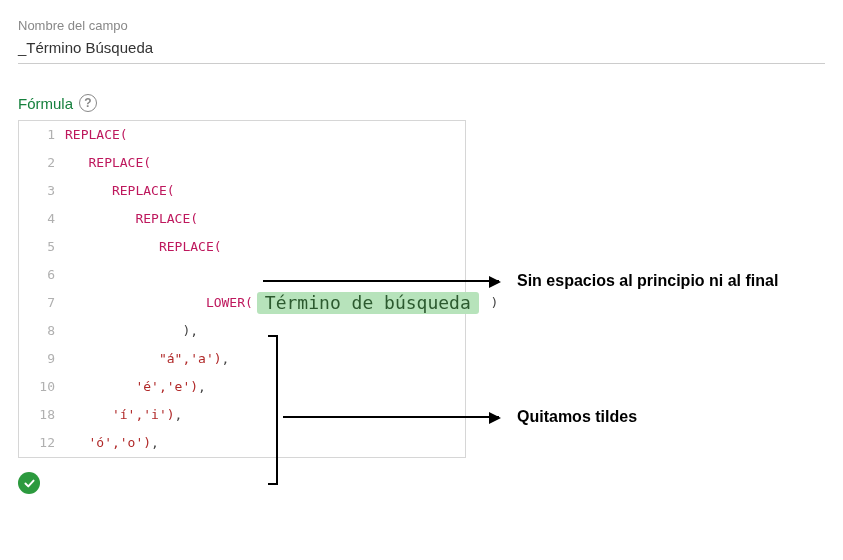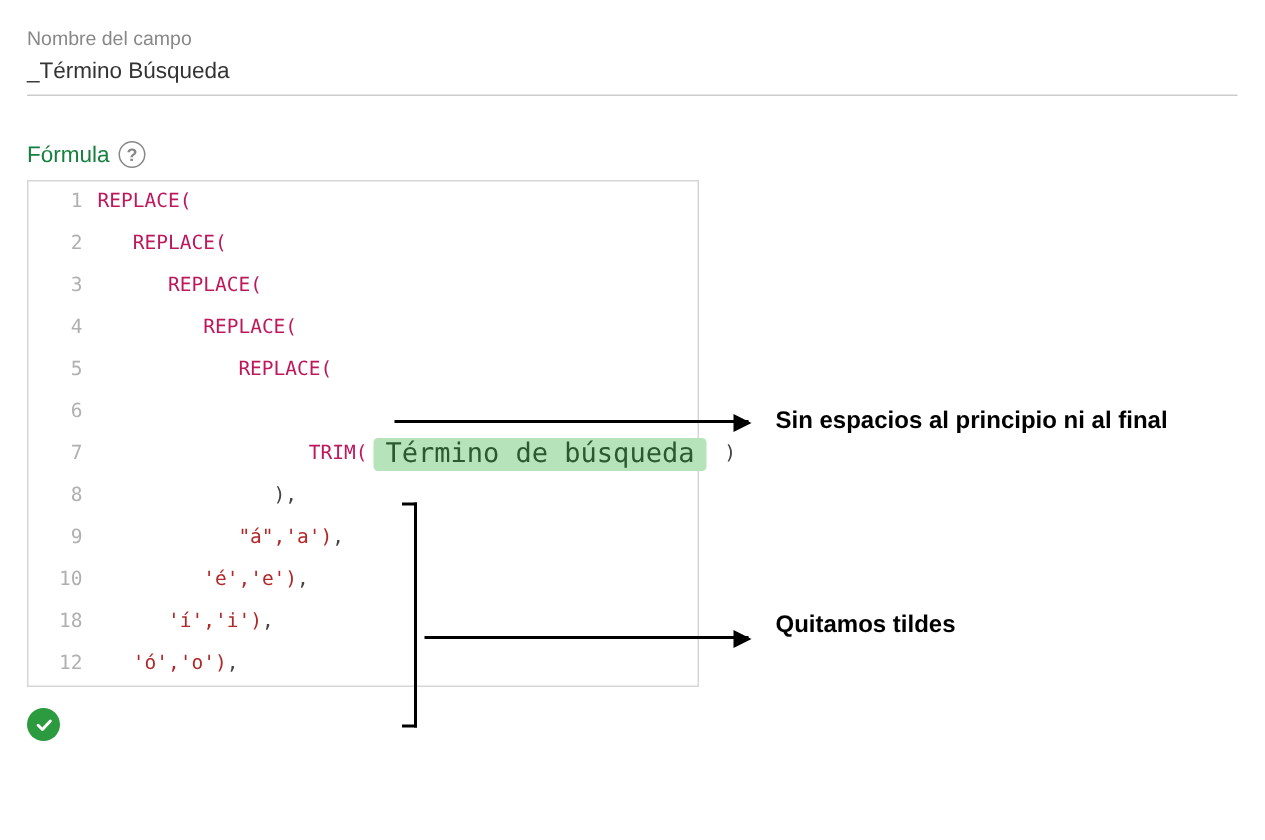--- a/index.html
+++ b/index.html
@@ -19,21 +19,21 @@
     .fn { color: #be185d; font-weight: 500; }
     .str { color: #b02828; }
     .plain { color: #444; }
     .pill { background: #b7e3bb; color: #2c5a2f; padding: 2px 8px; border-radius: 3px; font-size: 18px; margin: 0 4px; display: inline-block; line-height: 18px; }
     .annotations { position: absolute; left: 0; top: 0; width: 100%; height: 100%; pointer-events: none; }
     .arrow { position: absolute; display: flex; align-items: center; }
     .arrow-line { border-top: 2.5px solid #000; position: relative; }
     .arrow-line::after { content: ''; position: absolute; right: -2px; top: -6.5px; border-left: 12px solid #000; border-top: 6px solid transparent; border-bottom: 6px solid transparent; }
     .arrow-text { font-weight: 600; font-size: 16px; color: #000; margin-left: 18px; white-space: nowrap; }
     .bracket { position: absolute; border-right: 2.5px solid #000; border-top: 2.5px solid #000; border-bottom: 2.5px solid #000; width: 10px; }
-    .arrow3-group { position: absolute; display: flex; align-items: flex-end; }
+    .arrow3-group { position: absolute; display: flex; align-items: center; }
     .checkmark { margin-top: 14px; width: 22px; height: 22px; background: #2c9a3e; border-radius: 50%; display: flex; align-items: center; justify-content: center; }
     .checkmark svg { width: 13px; height: 13px; }
   </style>
 </head>
 <body>
 
 <div class="field-group">
   <div class="field-label">Nombre del campo</div>
   <div class="field-input-row">
     <span class="field-value">_Término Búsqueda</span>
@@ -65,21 +65,21 @@
       </div>
     <div class="code-line">
         <span class="gutter">5</span>
         <span class="code-content"><span class="plain">            </span><span class="fn">REPLACE(</span></span>
       </div>
     <div class="code-line">
         <span class="gutter">6</span>
       </div>
     <div class="code-line">
         <span class="gutter">7</span>
-        <span class="code-content"><span class="plain">                  </span><span class="fn">TRIM(</span><span class="pill">Término de búsqueda</span><span class="plain"> )</span></span>
+        <span class="code-content"><span class="plain">                  </span><span class="fn">LOWER(</span><span class="pill">Término de búsqueda</span><span class="plain"> )</span></span>
       </div>
     <div class="code-line">
         <span class="gutter">8</span>
         <span class="code-content"><span class="plain">               </span><span class="plain">),</span></span>
       </div>
     <div class="code-line">
         <span class="gutter">9</span>
         <span class="code-content"><span class="plain">            </span><span class="str">"á",'a')</span><span class="plain">,</span></span>
       </div>
     <div class="code-line">

